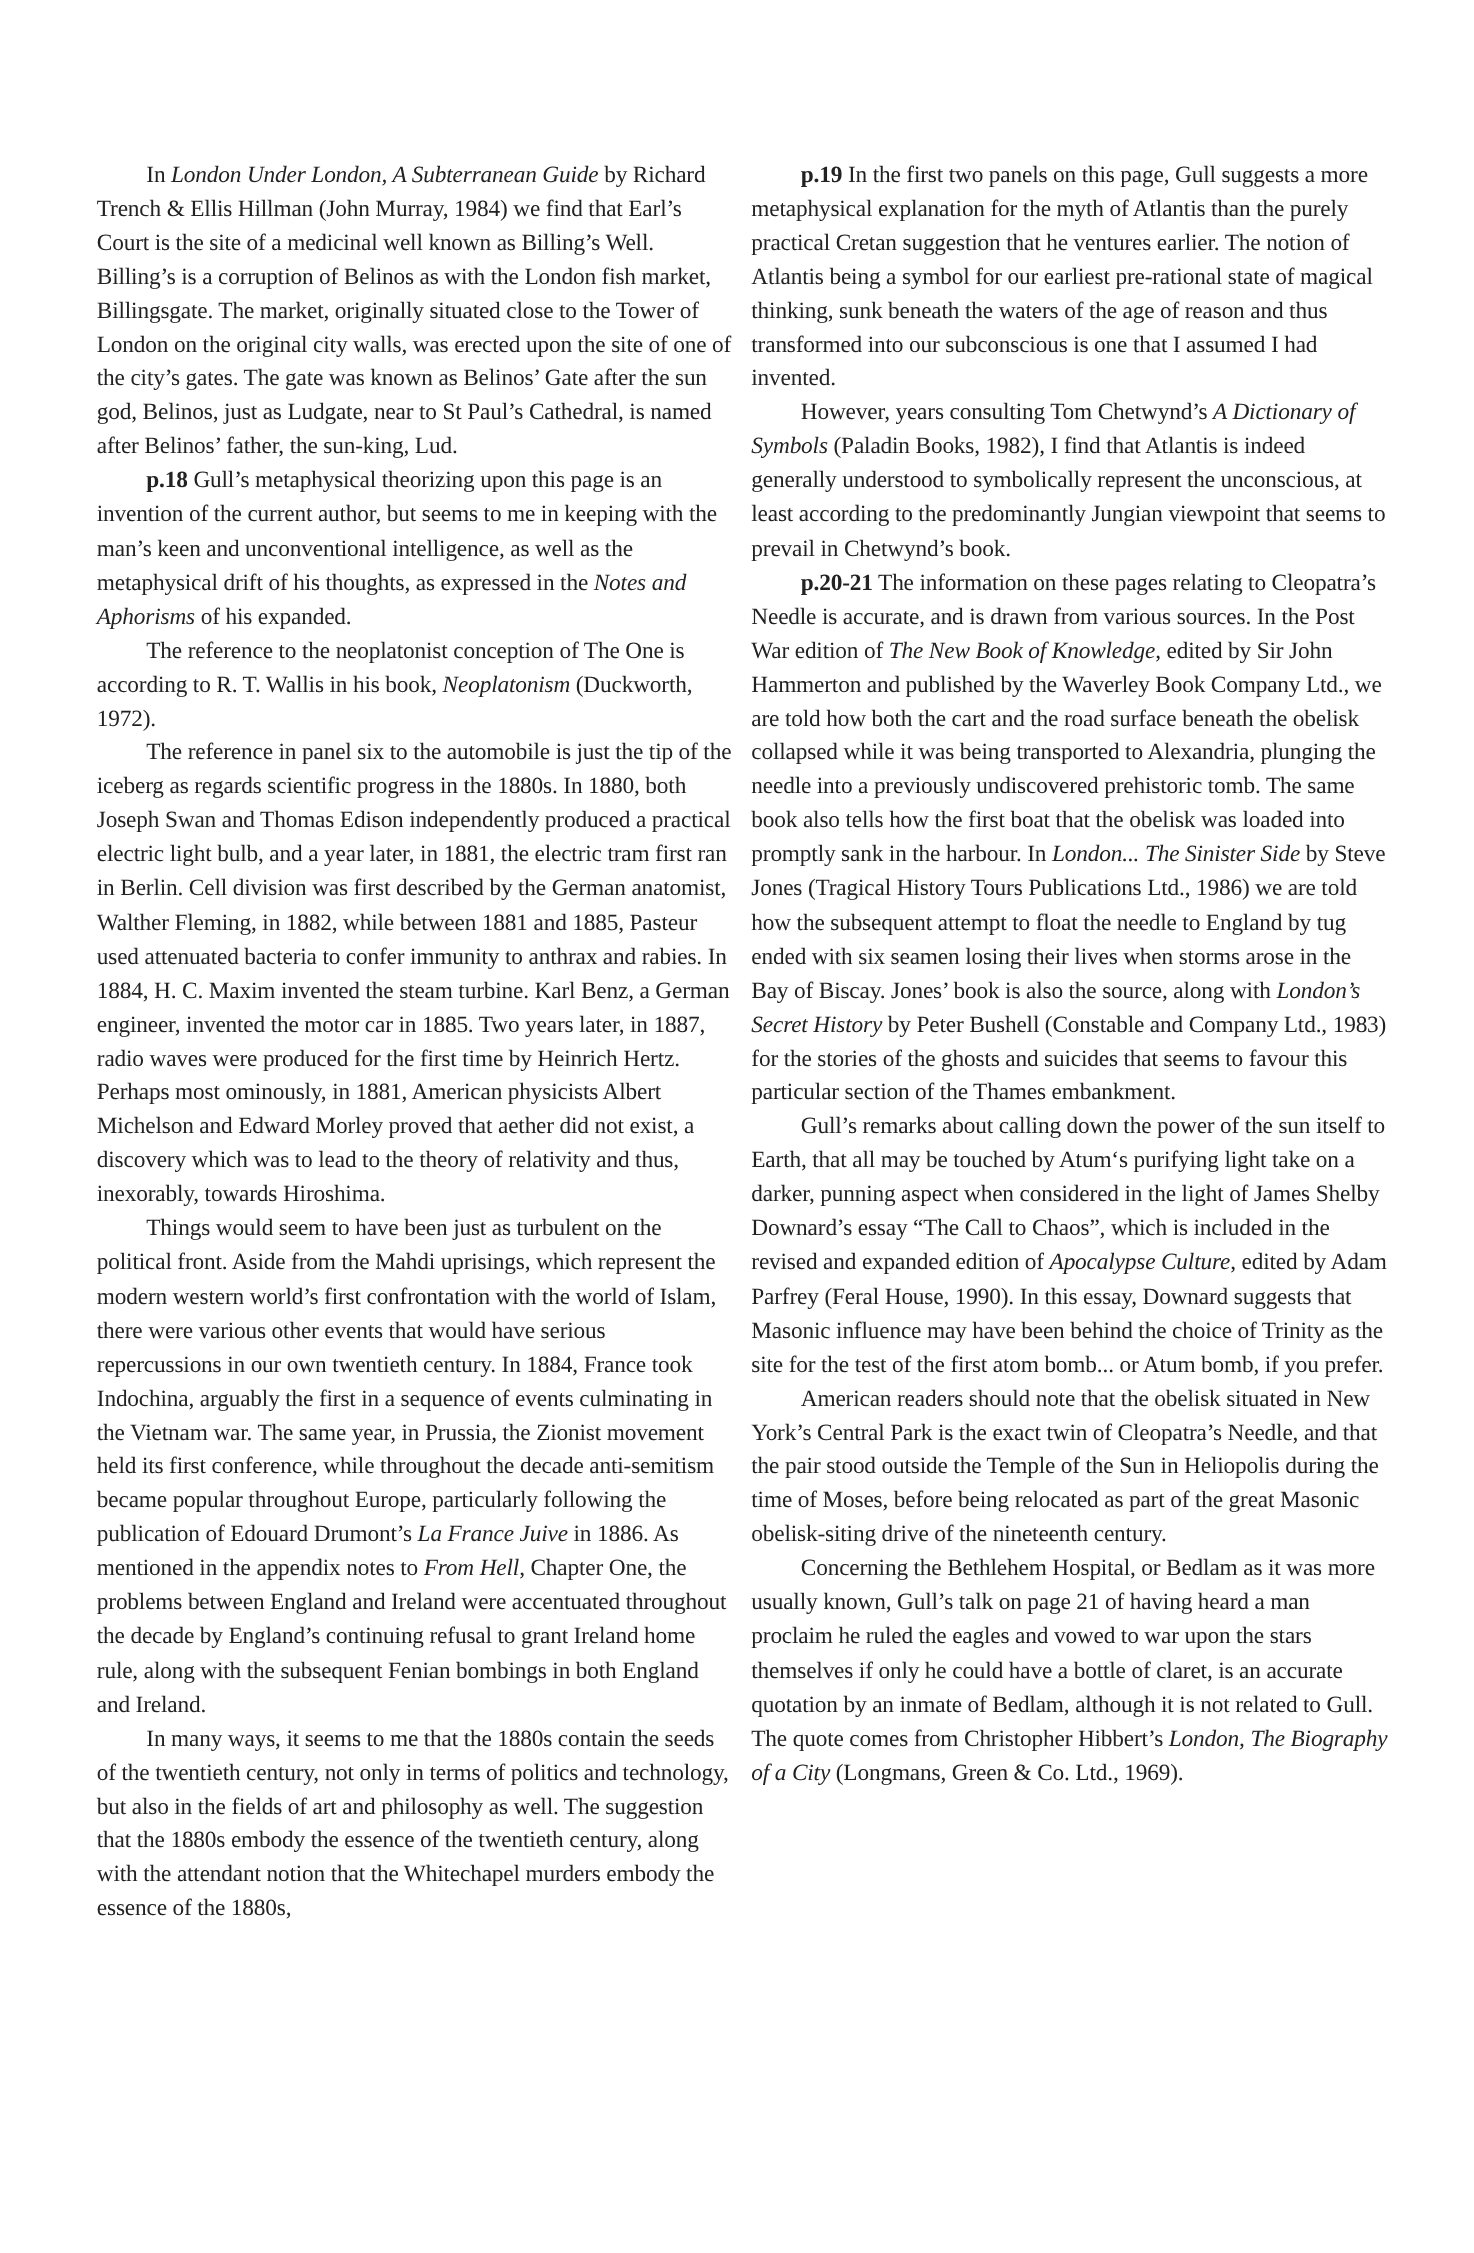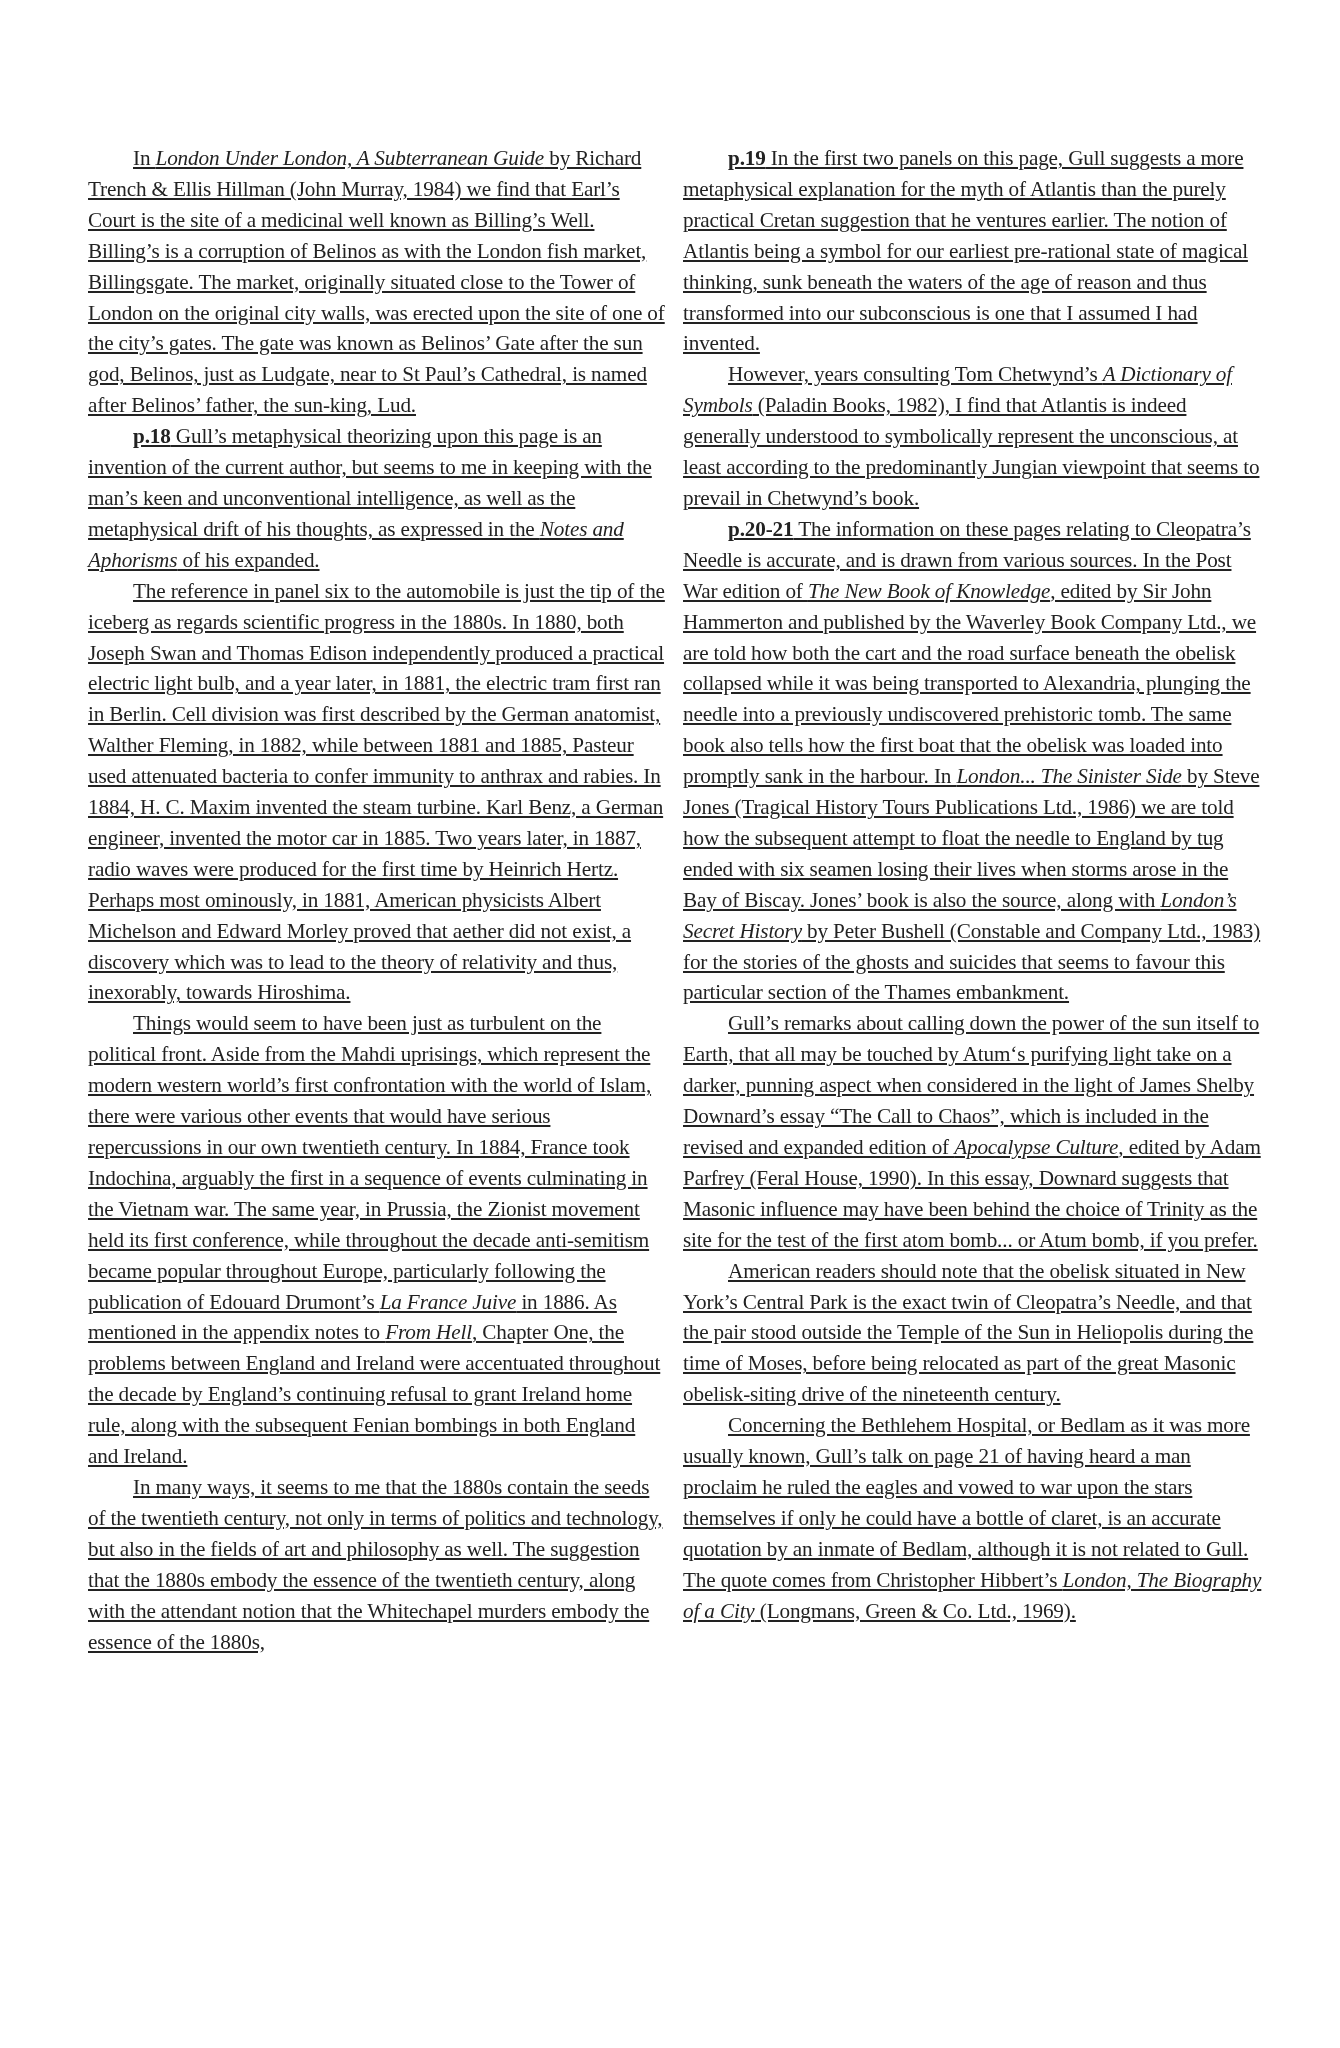--- a/index.html
+++ b/index.html
@@ -6,36 +6,36 @@
   body { width: 1340px; height: 2048px; position: relative; overflow: hidden; }
   .page {
     position: absolute; left: 0; top: 0; width: 1340px; height: 2048px;
     background: #ffffff;
   }
   .col {
     position: absolute; top: 143px; width: 580px;
     font-family: "Liberation Serif", "DejaVu Serif", serif;
     font-size: 21.2px; line-height: 30.9px; color: #222222;
     letter-spacing: -0.15px;
-    text-decoration: underline;
   }
   .col-left { left: 88px; }
   .col-right { left: 683px; }
   p { margin: 0; text-indent: 0; }
   p.indent { text-indent: 45px; }
   em { font-style: italic; }
   b.ref { font-weight: bold; margin-top: 24px; }
 </style>
 </head>
 <body>
 
 <div class="page">
   <div class="col col-left">
       <p class="indent"><span>In </span><em>London Under London, A Subterranean Guide</em><span> by Richard Trench &amp; Ellis Hillman (John Murray, 1984) we find that Earl’s Court is the site of a medicinal well known as Billing’s Well. Billing’s is a corruption of Belinos as with the London fish market, Billingsgate. The market, originally situated close to the Tower of London on the original city walls, was erected upon the site of one of the city’s gates. The gate was known as Belinos’ Gate after the sun god, Belinos, just as Ludgate, near to St Paul’s Cathedral, is named after Belinos’ father, the sun-king, Lud.</span></p>
       <p class="indent"><b class="ref">p.18</b><span> Gull’s metaphysical theorizing upon this page is an invention of the current author, but seems to me in keeping with the man’s keen and unconventional intelligence, as well as the metaphysical drift of his thoughts, as expressed in the </span><em>Notes and Aphorisms</em><span> of his expanded.</span></p>
+      <p class="indent"><span>The reference to the neoplatonist conception of The One is according to R. T. Wallis in his book, </span><em>Neoplatonism</em><span> (Duckworth, 1972).</span></p>
       <p class="indent"><span>The reference in panel six to the automobile is just the tip of the iceberg as regards scientific progress in the 1880s. In 1880, both Joseph Swan and Thomas Edison independently produced a practical electric light bulb, and a year later, in 1881, the electric tram first ran in Berlin. Cell division was first described by the German anatomist, Walther Fleming, in 1882, while between 1881 and 1885, Pasteur used attenuated bacteria to confer immunity to anthrax and rabies. In 1884, H. C. Maxim invented the steam turbine. Karl Benz, a German engineer, invented the motor car in 1885. Two years later, in 1887, radio waves were produced for the first time by Heinrich Hertz. Perhaps most ominously, in 1881, American physicists Albert Michelson and Edward Morley proved that aether did not exist, a discovery which was to lead to the theory of relativity and thus, inexorably, towards Hiroshima.</span></p>
       <p class="indent"><span>Things would seem to have been just as turbulent on the political front. Aside from the Mahdi uprisings, which represent the modern western world’s first confrontation with the world of Islam, there were various other events that would have serious repercussions in our own twentieth century. In 1884, France took Indochina, arguably the first in a sequence of events culminating in the Vietnam war. The same year, in Prussia, the Zionist movement held its first conference, while throughout the decade anti-semitism became popular throughout Europe, particularly following the publication of Edouard Drumont’s </span><em>La France Juive</em><span> in 1886. As mentioned in the appendix notes to </span><em>From Hell</em><span>, Chapter One, the problems between England and Ireland were accentuated throughout the decade by England’s continuing refusal to grant Ireland home rule, along with the subsequent Fenian bombings in both England and Ireland.</span></p>
       <p class="indent"><span>In many ways, it seems to me that the 1880s contain the seeds of the twentieth century, not only in terms of politics and technology, but also in the fields of art and philosophy as well. The suggestion that the 1880s embody the essence of the twentieth century, along with the attendant notion that the Whitechapel murders embody the essence of the 1880s,</span></p>
     </div>
   <div class="col col-right">
       <p class="indent"><b class="ref">p.19</b><span> In the first two panels on this page, Gull suggests a more metaphysical explanation for the myth of Atlantis than the purely practical Cretan suggestion that he ventures earlier. The notion of Atlantis being a symbol for our earliest pre-rational state of magical thinking, sunk beneath the waters of the age of reason and thus transformed into our subconscious is one that I assumed I had invented.</span></p>
       <p class="indent"><span>However, years consulting Tom Chetwynd’s </span><em>A Dictionary of Symbols</em><span> (Paladin Books, 1982), I find that Atlantis is indeed generally understood to symbolically represent the unconscious, at least according to the predominantly Jungian viewpoint that seems to prevail in Chetwynd’s book.</span></p>
       <p class="indent"><b class="ref">p.20-21</b><span> The information on these pages relating to Cleopatra’s Needle is accurate, and is drawn from various sources. In the Post War edition of </span><em>The New Book of Knowledge</em><span>, edited by Sir John Hammerton and published by the Waverley Book Company Ltd., we are told how both the cart and the road surface beneath the obelisk collapsed while it was being transported to Alexandria, plunging the needle into a previously undiscovered prehistoric tomb. The same book also tells how the first boat that the obelisk was loaded into promptly sank in the harbour. In </span><em>London... The Sinister Side</em><span> by Steve Jones (Tragical History Tours Publications Ltd., 1986) we are told how the subsequent attempt to float the needle to England by tug ended with six seamen losing their lives when storms arose in the Bay of Biscay. Jones’ book is also the source, along with </span><em>London’s Secret History</em><span> by Peter Bushell (Constable and Company Ltd., 1983) for the stories of the ghosts and suicides that seems to favour this particular section of the Thames embankment.</span></p>
       <p class="indent"><span>Gull’s remarks about calling down the power of the sun itself to Earth, that all may be touched by Atum‘s purifying light take on a darker, punning aspect when considered in the light of James Shelby Downard’s essay “The Call to Chaos”, which is included in the revised and expanded edition of </span><em>Apocalypse Culture</em><span>, edited by Adam Parfrey (Feral House, 1990). In this essay, Downard suggests that Masonic influence may have been behind the choice of Trinity as the site for the test of the first atom bomb... or Atum bomb, if you prefer.</span></p>
       <p class="indent"><span>American readers should note that the obelisk situated in New York’s Central Park is the exact twin of Cleopatra’s Needle, and that the pair stood outside the Temple of the Sun in Heliopolis during the time of Moses, before being relocated as part of the great Masonic obelisk-siting drive of the nineteenth century.</span></p>

